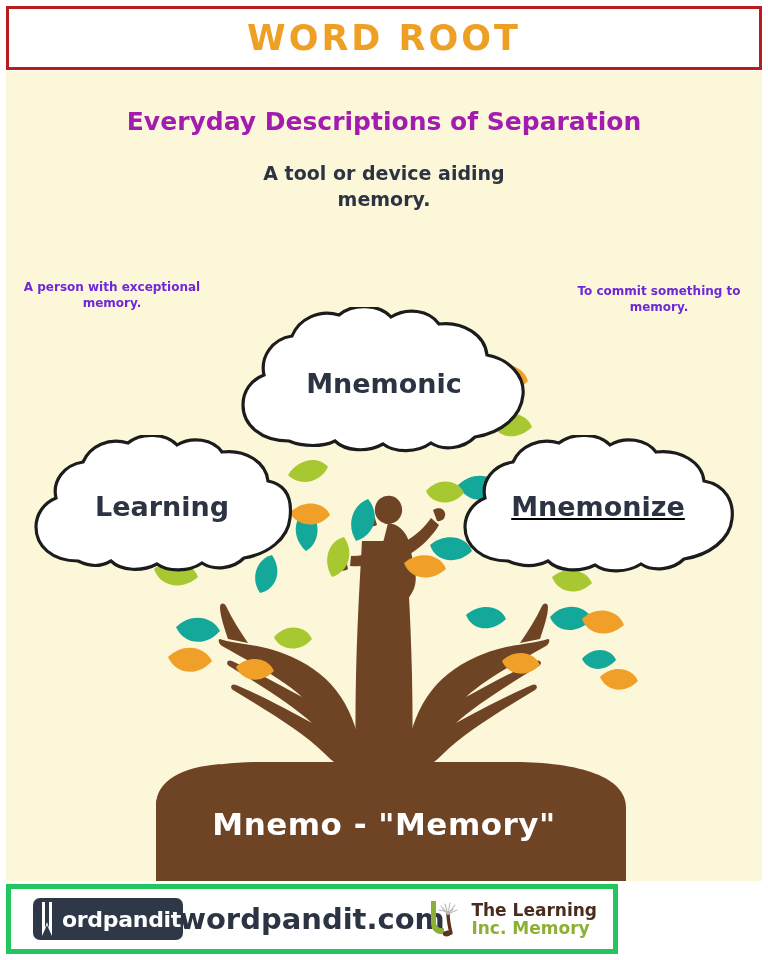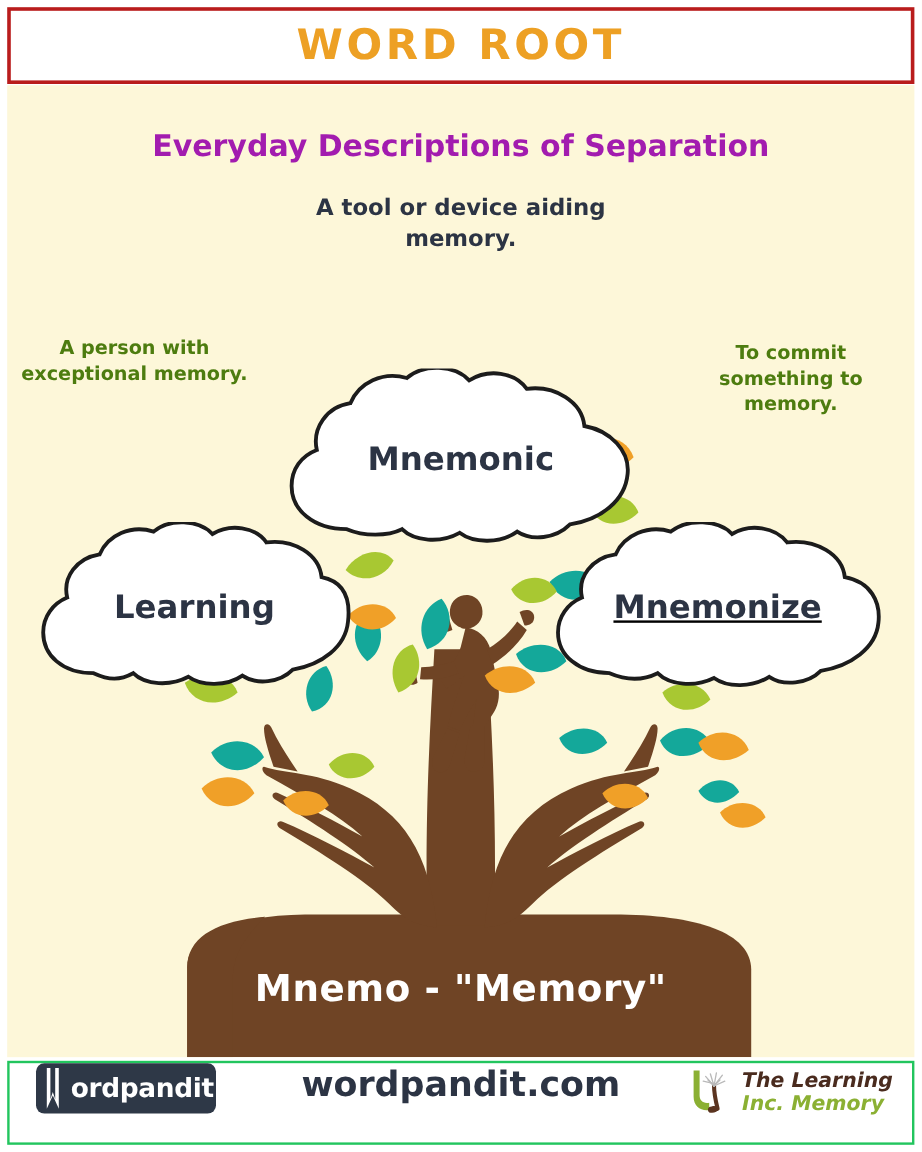--- a/index.html
+++ b/index.html
@@ -55,22 +55,22 @@
     top: 90px; width: 330px;
     text-align: center;
     font-size: 19px; font-weight: bold; line-height: 1.35;
     color: #2c3444;
     font-family: "DejaVu Sans", sans-serif;
   }
 
   .note {
     position: absolute;
     text-align: center;
-    font-size: 16px; font-weight: bold; line-height: 1.35;
-    color: #4d7c0f;
+    font-size: 12px; font-weight: bold; line-height: 1.35;
+    color: #6d28d9;
     font-family: "DejaVu Sans", sans-serif;
   }
   .note-left  { left: 6px;  top: 208px; width: 200px; }
   .note-right { right: 8px; top: 212px; width: 190px; }
 
   
   .tree-svg { position: absolute; left: 0; top: 0; width: 756px; height: 810px; }
 
   
   .cloud {
@@ -101,24 +101,24 @@
     font-size: 31px; font-weight: bold;
     color: #ffffff;
     font-family: "DejaVu Sans", sans-serif;
     letter-spacing: 0.5px;
   }
 
   
   .footer-band {
     position: absolute;
     left: 6px; top: 884px;
-    width: 756px; height: 70px;
+    width: 612px; height: 70px;
     background: #ffffff;
-    border: 2px solid #22c55e;
-    display: flex; align-items: flex-start;
+    border: 5px solid #22c55e;
+    display: flex; align-items: center;
   }
   .wp-logo {
     margin-left: 22px;
     width: 150px; height: 42px;
     background: #2e3847;
     border-radius: 7px;
     display: flex; align-items: center;
     position: relative;
   }
   .wp-logo-mark {
@@ -134,21 +134,21 @@
   .site-url {
     position: absolute;
     left: 0; width: 100%;
     text-align: center;
     font-size: 29px; font-weight: bold;
     color: #2c3444;
     font-family: "DejaVu Sans", sans-serif;
   }
   .tl-logo {
     position: absolute; right: 16px;
-    display: flex; align-items: center; gap: 4px; font-style: italic;
+    display: flex; align-items: center; gap: 4px;
   }
   .tl-text { line-height: 1.08; }
   .tl-line1 {
     font-size: 17px; font-weight: bold; color: #4a2b1e;
     font-family: "DejaVu Sans", sans-serif;
   }
   .tl-line2 {
     font-size: 17px; font-weight: bold; color: #8bb033;
     font-family: "DejaVu Sans", sans-serif;
   }

